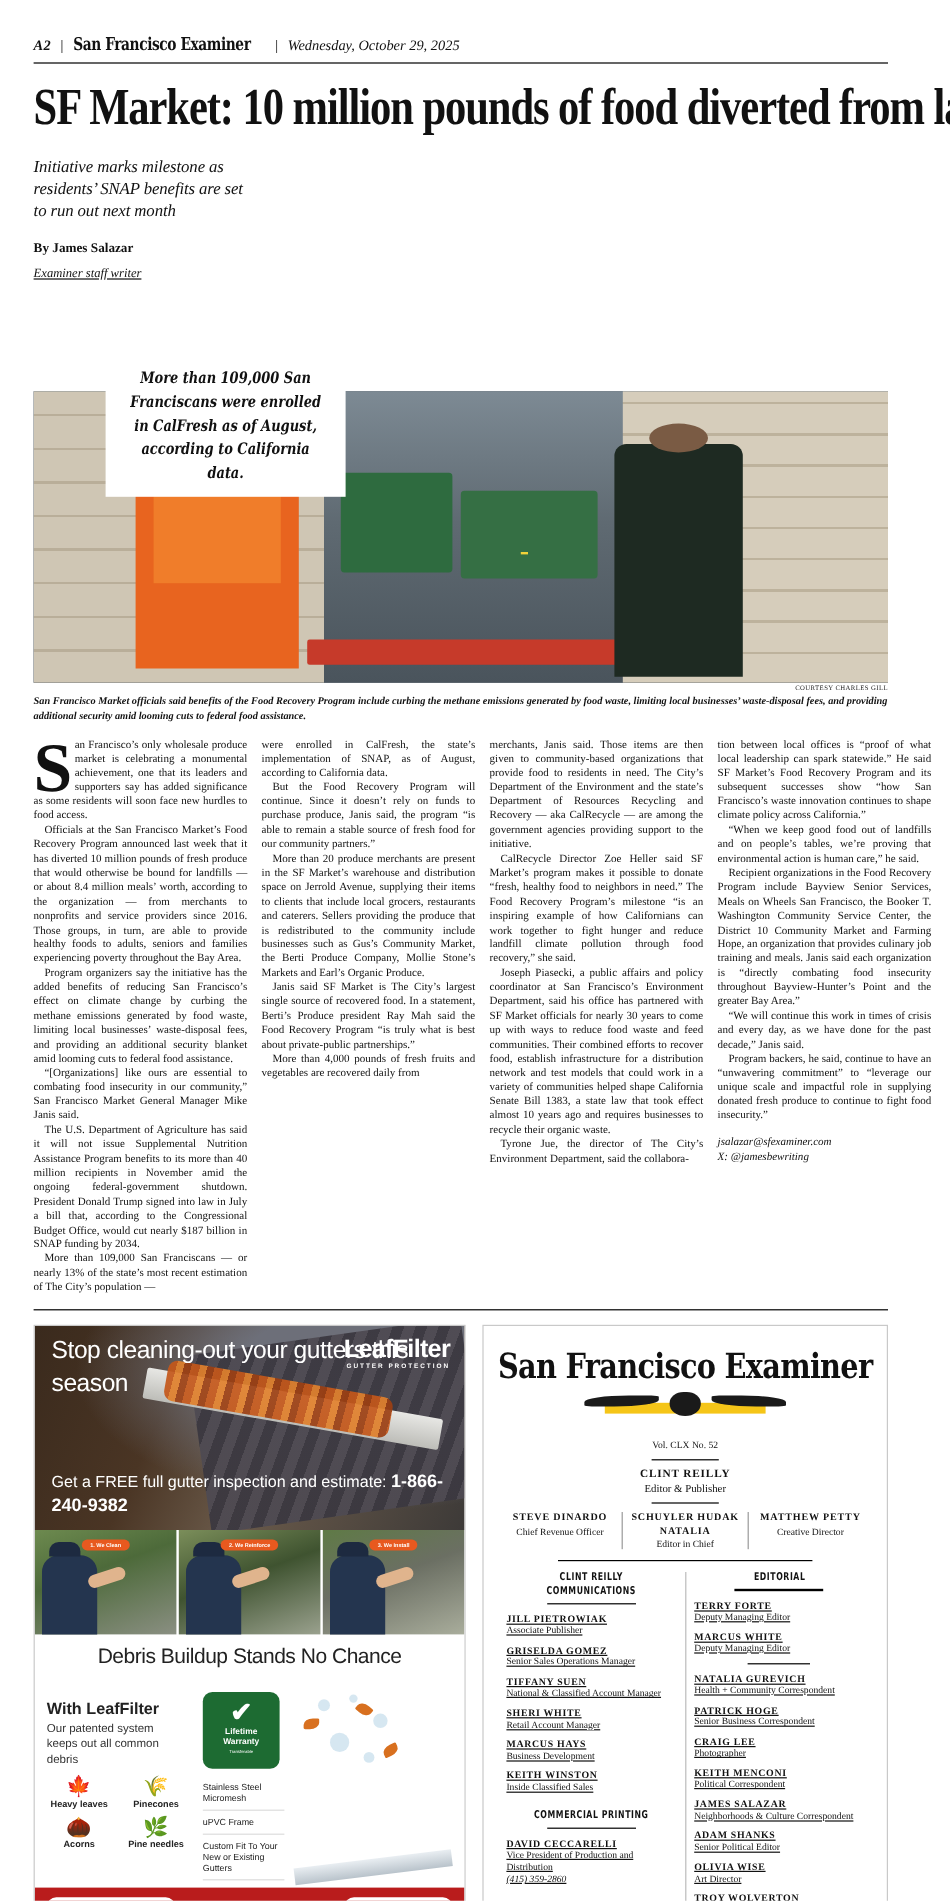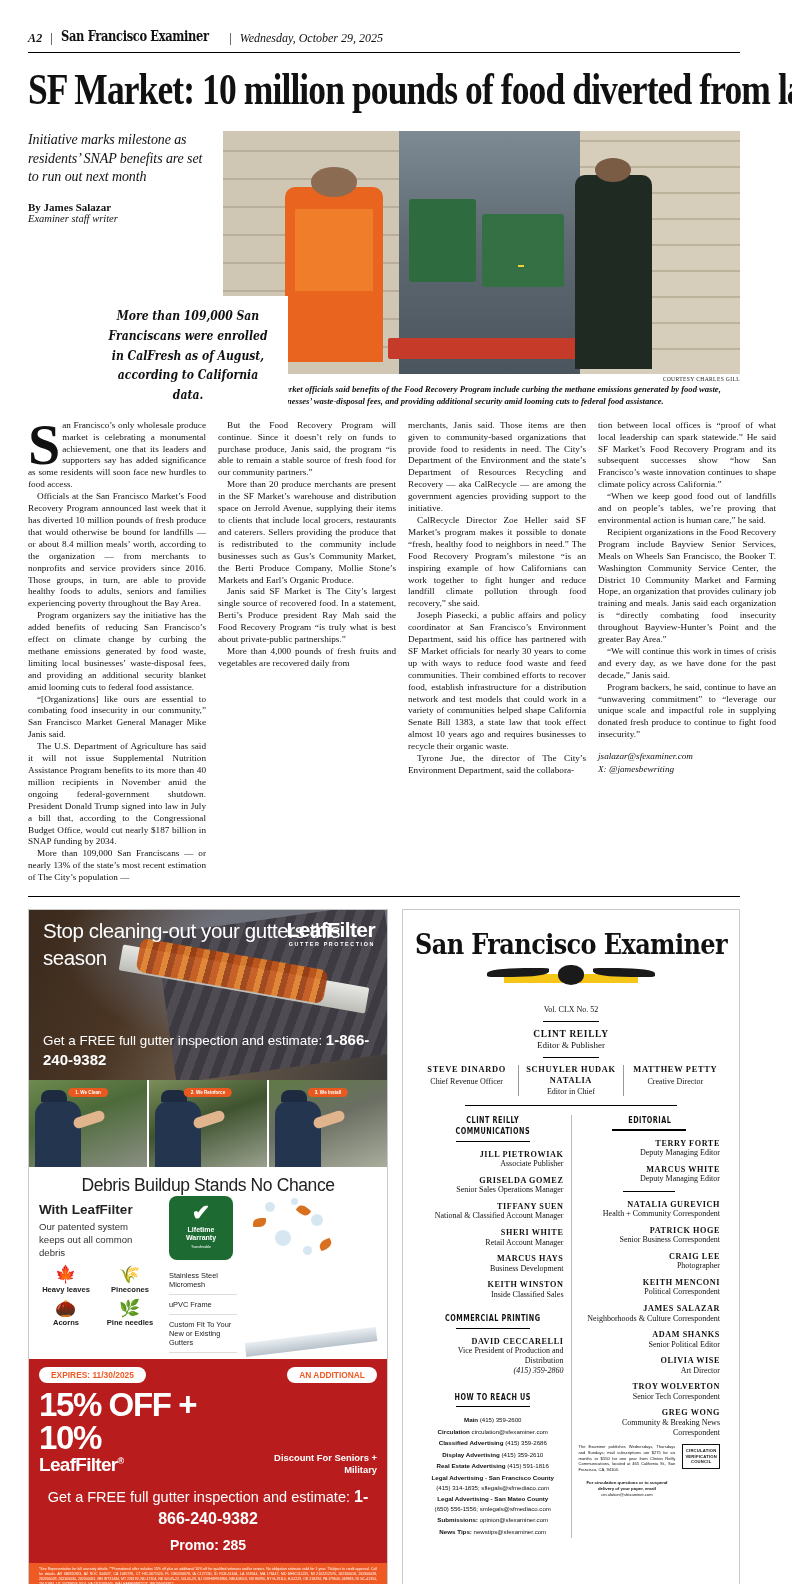--- a/index.html
+++ b/index.html
@@ -31,25 +31,25 @@
     line-height:1.02;
     letter-spacing:-0.9px;
     margin:14px 0 10px 0;
     transform: scaleY(1.22);
     transform-origin: left top;
     height: 42px;
     white-space: nowrap;
   }
 
   
-  .topgrid { display:flex; gap:10px; margin-top:22px; }
+  .topgrid { display:flex; gap:10px; margin-top:22px;flex-direction:column; }
   .topleft { width:185px; flex:0 0 185px; }
   .deck { font-style:italic; font-size:14px; line-height:1.33; letter-spacing:-.1px; }
   .byline { font-weight:bold; font-size:11px; margin-top:14px; }
-  .byline-sub { font-style:italic; font-size:10.5px; margin-top:0; }
+  .byline-sub { font-style:italic; font-size:10.5px; margin-top:10px;text-decoration:underline; }
 
   .photo-wrap { flex:1 1 auto; }
   .photo {
     width:100%; height:243px; position:relative; overflow:hidden;
     background:#55606a;
   }
   .credit { text-align:right; font-size:5.6px; letter-spacing:.35px; color:#222; margin-top:2px; text-transform:uppercase; }
   .caption { font-style:italic; font-weight:bold; font-size:8.6px; line-height:1.38; margin-top:2px; }
 
   
@@ -116,21 +116,21 @@
       background:#e8591f; color:#fff; font-family:"Liberation Sans", sans-serif; font-size:4.6px;
       font-weight:bold; padding:2px 7px; border-radius:9px; white-space:nowrap; }
   .ad-step2 { background:linear-gradient(160deg,#7b8e5a 0%,#3f5330 45%,#9aa18e 100%); }
   .ad-step3 { background:linear-gradient(160deg,#5f7a46 0%,#6b6f63 45%,#a9ad9c 100%); }
 
   .ad-mid { background:#fff; padding:8px 10px 6px 10px; }
   .ad-mid h2 { margin:0; font-family:"Liberation Sans", sans-serif; font-weight:400;
       font-size:17.5px; letter-spacing:-.4px; text-align:center; color:#222; }
   .ad-mid h3 { margin:6px 0 4px 0; font-family:"Liberation Sans", sans-serif; font-size:13.5px; color:#222; }
   .ad-mid .lede { font-family:"Liberation Sans", sans-serif; font-size:9.6px; line-height:1.35; color:#333; width:112px; }
-  .ad-midgrid { display:flex; gap:8px; }
+  .ad-midgrid { display:flex; gap:8px;margin-top:19px; }
   .ad-midleft { width:122px; }
   .ad-badge { width:64px; height:64px; background:#1d6b32; border-radius:8px; color:#fff;
       font-family:"Liberation Sans", sans-serif; font-size:7px; font-weight:bold; text-align:center;
       padding-top:6px; line-height:1.15; }
   .ad-badge .chk { font-size:22px; line-height:1; display:block; margin-bottom:2px; }
   .ad-badge .tiny { font-size:3.6px; font-weight:normal; }
   .ad-feat { display:flex; gap:10px; margin-top:6px; font-family:"Liberation Sans", sans-serif; }
   .ad-feat .item { text-align:center; width:54px; font-size:7.6px; font-weight:bold; color:#222; }
   .ad-feat .glyph { font-size:17px; display:block; line-height:1.1; }
   .ad-specs { font-family:"Liberation Sans", sans-serif; font-size:7.4px; color:#222; }
@@ -172,21 +172,21 @@
   .mast-3 .t { font-size:8px; margin-top:1px;text-align:center; }
   .mast-wide-hr { width:212px; height:1px; background:#000; margin:9px auto 0 auto; }
 
   .mast-cols { display:flex; margin-top:9px; }
   .mast-col { flex:1; padding:0 7px; }
   .mast-col + .mast-col { border-left:1px solid #bbb; }
   .sec-head { text-align:center; font-family:"DejaVu Sans Condensed","DejaVu Sans", sans-serif;
       font-weight:bold; font-size:9px; letter-spacing:.6px; line-height:1.25;
       transform:scaleX(.8); }
   .sec-head-u { width:74px; height:1.2px; background:#000; margin:3px auto 8px auto; }
-  .staff { text-align:right; margin-bottom:7px; }
+  .staff { text-align:left; margin-bottom:7px;text-decoration:underline; }
   .staff .n { font-weight:bold; font-size:8.2px; letter-spacing:.6px; }
   .staff .t { font-size:8px; line-height:1.2; margin-top:.5px; }
   .staff-div { width:52px; height:1px; background:#000; margin:7px auto 8px auto; }
 
   .reach { font-family:"Liberation Sans", sans-serif; font-size:6.1px; line-height:1.55; text-align:center; }
   .reach b { font-size:6.2px; }
   .reach div { margin-bottom:2px; }
 
   .mast-note { font-family:"Liberation Sans", sans-serif; font-size:4.1px; line-height:1.4; text-align:justify; }
   .mast-note b { font-size:4.3px; }
@@ -256,20 +256,21 @@
   <div class="bodygrid">
     <div class="col">
       <p class="noindent"><span class="dropcap">S</span><span>an Francisco’s only wholesale produce market is celebrating a monumental achievement, one that its leaders and supporters say has added significance as some residents will soon face new hurdles to food access.</span></p>
       <p>Officials at the San Francisco Market’s Food Recovery Program announced last week that it has diverted 10 million pounds of fresh produce that would otherwise be bound for landfills — or about 8.4 million meals’ worth, according to the organization — from merchants to nonprofits and service providers since 2016. Those groups, in turn, are able to provide healthy foods to adults, seniors and families experiencing poverty throughout the Bay Area.</p>
       <p>Program organizers say the initiative has the added benefits of reducing San Francisco’s effect on climate change by curbing the methane emissions generated by food waste, limiting local businesses’ waste-disposal fees, and providing an additional security blanket amid looming cuts to federal food assistance.</p>
       <p>“[Organizations] like ours are essential to combating food insecurity in our community,” San Francisco Market General Manager Mike Janis said.</p>
       <p>The U.S. Department of Agriculture has said it will not issue Supplemental Nutrition Assistance Program benefits to its more than 40 million recipients in November amid the ongoing federal-government shutdown. President Donald Trump signed into law in July a bill that, according to the Congressional Budget Office, would cut nearly $187 billion in SNAP funding by 2034.</p>
       <p>More than 109,000 San Franciscans — or nearly 13% of the state’s most recent estimation of The City’s population —</p>
     </div>
     <div class="col">
+      <p class="noindent">were enrolled in CalFresh, the state’s implementation of SNAP, as of August, according to California data.</p>
       <p>But the Food Recovery Program will continue. Since it doesn’t rely on funds to purchase produce, Janis said, the program “is able to remain a stable source of fresh food for our community partners.”</p>
       <p>More than 20 produce merchants are present in the SF Market’s warehouse and distribution space on Jerrold Avenue, supplying their items to clients that include local grocers, restaurants and caterers. Sellers providing the produce that is redistributed to the community include businesses such as Gus’s Community Market, the Berti Produce Company, Mollie Stone’s Markets and Earl’s Organic Produce.</p>
       <p>Janis said SF Market is The City’s largest single source of recovered food. In a statement, Berti’s Produce president Ray Mah said the Food Recovery Program “is truly what is best about private-public partnerships.”</p>
       <p>More than 4,000 pounds of fresh fruits and vegetables are recovered daily from</p>
     </div>
     <div class="col">
       <p class="noindent">merchants, Janis said. Those items are then given to community-based organizations that provide food to residents in need. The City’s Department of the Environment and the state’s Department of Resources Recycling and Recovery — aka CalRecycle — are among the government agencies providing support to the initiative.</p>
       <p>CalRecycle Director Zoe Heller said SF Market’s program makes it possible to donate “fresh, healthy food to neighbors in need.” The Food Recovery Program’s milestone “is an inspiring example of how Californians can work together to fight hunger and reduce landfill climate pollution through food recovery,” she said.</p>
       <p>Joseph Piasecki, a public affairs and policy coordinator at San Francisco’s Environment Department, said his office has partnered with SF Market officials for nearly 30 years to come up with ways to reduce food waste and feed communities. Their combined efforts to recover food, establish infrastructure for a distribution network and test models that could work in a variety of communities helped shape California Senate Bill 1383, a state law that took effect almost 10 years ago and requires businesses to recycle their organic waste.</p>
       <p>Tyrone Jue, the director of The City’s Environment Department, said the collabora-</p>

